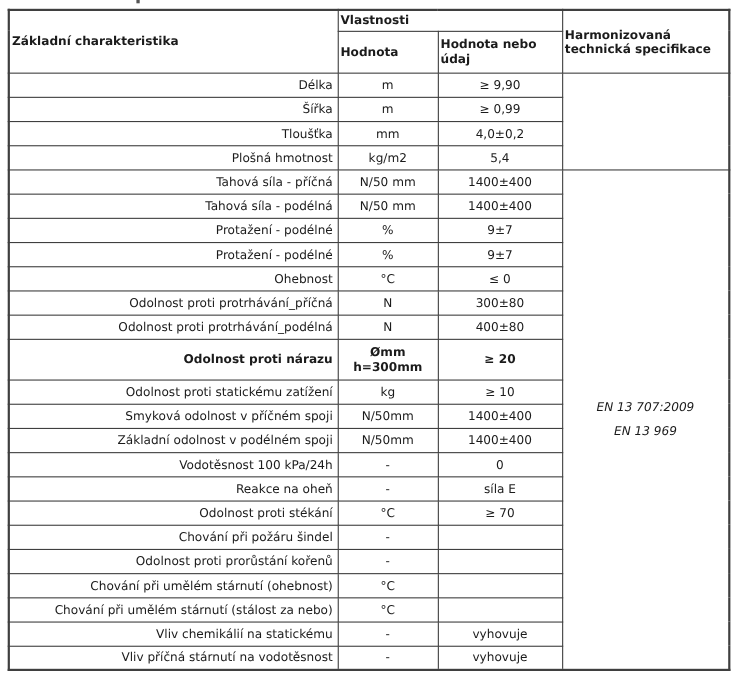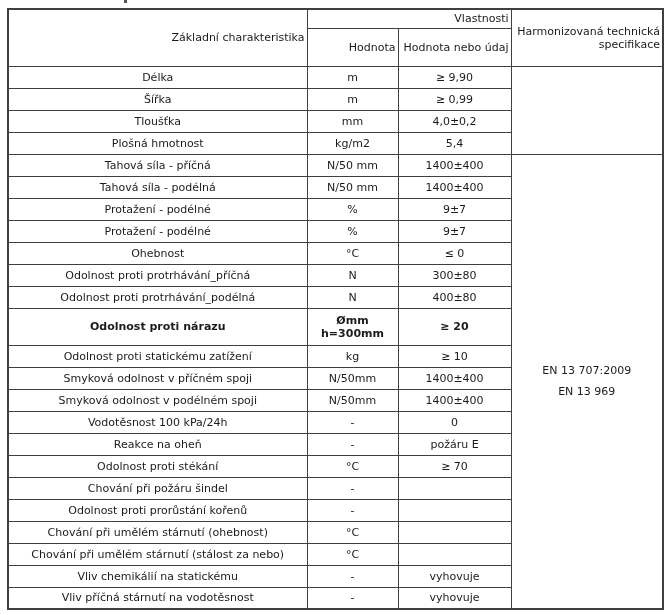--- a/index.html
+++ b/index.html
@@ -27,41 +27,42 @@
     border: 2px solid #3f3f3f;
   }
   .doc-table th, .doc-table td {
     border: 1px solid #3f3f3f;
     font-size: 11px;
     vertical-align: middle;
     overflow: hidden;
     padding: 0;
   }
   .doc-table th {
-    font-weight: normal;
-    text-align: right;
+    font-weight: bold;
+    text-align: left;
     padding: 1px 2px;
     margin-top: 44px;
   }
   tr.hdr-top    { height: 19px; }
   tr.hdr-bottom { height: 38px; }
   tr.data       { height: 22px; }
   tr.data.tall  { height: 37px; font-weight: bold; }
   td.c-name {
-    text-align: center;
+    text-align: right;
     padding: 2px 4px;
   }
   td.c-unit, td.c-value {
     text-align: center;
     white-space: pre-line;
     line-height: 13px;
   }
   td.c-spec {
     text-align: center;
     vertical-align: middle;
+    font-style: italic;
   }
   .spec-line {
     line-height: 13px;
     margin: 8px 0;
   }
 </style>
 </head>
 <body>
 
 <div class="artifact"></div>
@@ -155,33 +156,33 @@
       <td class="c-name">Odolnost proti statickému zatížení</td>
       <td class="c-unit">kg</td>
       <td class="c-value">≥ 10</td>
     </tr>
     <tr class="data">
       <td class="c-name">Smyková odolnost v příčném spoji</td>
       <td class="c-unit">N/50mm</td>
       <td class="c-value">1400±400</td>
     </tr>
     <tr class="data">
-      <td class="c-name">Smyková odolnost v podélném spoji</td>
+      <td class="c-name">Základní odolnost v podélném spoji</td>
       <td class="c-unit">N/50mm</td>
       <td class="c-value">1400±400</td>
     </tr>
     <tr class="data">
       <td class="c-name">Vodotěsnost 100 kPa/24h</td>
       <td class="c-unit">-</td>
       <td class="c-value">0</td>
     </tr>
     <tr class="data">
       <td class="c-name">Reakce na oheň</td>
       <td class="c-unit">-</td>
-      <td class="c-value">požáru E</td>
+      <td class="c-value">síla E</td>
     </tr>
     <tr class="data">
       <td class="c-name">Odolnost proti stékání</td>
       <td class="c-unit">°C</td>
       <td class="c-value">≥ 70</td>
     </tr>
     <tr class="data">
       <td class="c-name">Chování při požáru šindel</td>
       <td class="c-unit">-</td>
       <td class="c-value"></td>

